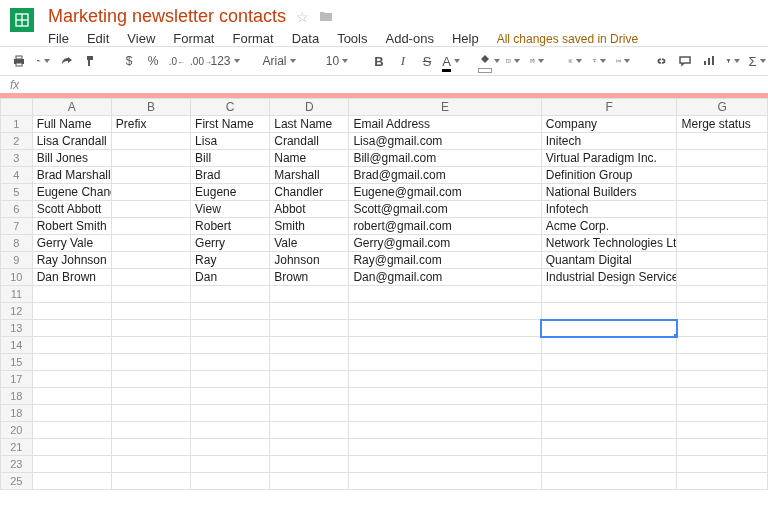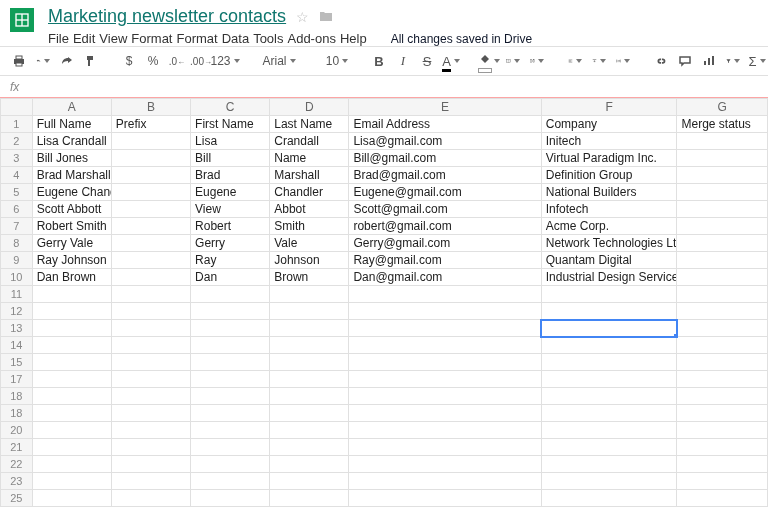--- a/index.html
+++ b/index.html
@@ -2,30 +2,30 @@
 <html><head>
 <meta charset="utf-8">
 <style>
   * { box-sizing: border-box; }
   html, body { margin: 0; padding: 0; font-family: Arial, sans-serif; font-size: 13px; color: #222; background: #fff; width: 768px; height: 531px; overflow: hidden; }
   .header { padding: 6px 10px 0 10px; display: flex; align-items: flex-start; }
   .logo { width: 24px; height: 24px; background: #0f9d58; margin-right: 14px; margin-top: 2px; display: flex; align-items: center; justify-content: center; }
   .logo svg { width: 16px; height: 16px; }
   .titlearea { flex: 1; }
   .title-row { display: flex; align-items: center; gap: 10px; }
-  .doc-title { font-size: 18px; color: #0f766e; font-weight: 400; text-decoration: underline; }
+  .doc-title { font-size: 18px; color: #c2410c; font-weight: 400; }
   .star-icon, .folder-icon { color: #bbb; font-size: 14px; }
-  .menubar { display: flex; gap: 4px; margin-top: 4px; font-size: 13px; color: #333; align-items: center; }
-  .menubar .saved { color: #0f172a; margin-left: 20px; font-size: 12px; }
+  .menubar { display: flex; gap: 18px; margin-top: 4px; font-size: 13px; color: #333; align-items: center; }
+  .menubar .saved { color: #a16207; margin-left: 0; font-size: 12px; }
   .toolbar { border-top: 1px solid #e0e0e0; border-bottom: 1px solid #e0e0e0; padding: 4px 10px; display: flex; align-items: center; gap: 6px; color: #555; font-size: 13px; height: 30px; }
   .tb-btn { display: inline-flex; align-items: center; justify-content: center; min-width: 18px; height: 20px; padding: 0 2px; }
   .tb-sep { width: 1px; height: 18px; background: #ddd; margin: 0 4px; }
   .tb-text { font-size: 12px; padding: 0 2px; }
   .dd::after { content: ""; display: inline-block; margin-left: 3px; border-left: 3px solid transparent; border-right: 3px solid transparent; border-top: 4px solid #777; vertical-align: middle; }
-  .fx-row { display: flex; align-items: center; border-bottom: 1px solid #fca5a5; height: 22px; padding: 0 10px; color: #888; font-style: italic; font-size: 12px; }
+  .fx-row { display: flex; align-items: center; border-bottom: 5px solid #fca5a5; height: 22px; padding: 0 10px; color: #888; font-style: italic; font-size: 12px; }
   .grid { position: relative; }
   table.sheet { border-collapse: collapse; table-layout: fixed; width: 100%; }
   table.sheet th, table.sheet td { border: 1px solid #e0e0e0; height: 17px; padding: 0 4px; font-size: 12px; white-space: nowrap; overflow: hidden; text-align: left; vertical-align: middle; }
   table.sheet th { background: #f5f5f5; color: #666; font-weight: 400; text-align: center; }
   table.sheet .rowhdr { background: #f5f5f5; color: #888; text-align: center; font-size: 11px; width: 28px; }
   table.sheet .corner { background: #f5f5f5; width: 28px; }
   .selected-cell { outline: 2px solid #4285f4; outline-offset: -1px; position: relative; }
   .selected-cell::after { content: ""; position: absolute; right: -3px; bottom: -3px; width: 5px; height: 5px; background: #4285f4; }
   .underline-A { position: relative; display: inline-block; }
   .underline-A::after { content:""; display:block; height:3px; background:#000; position:absolute; left:0; right:0; bottom:-3px; }
@@ -405,30 +405,20 @@
           <td class="rowhdr">21</td>
           <td></td>
           <td></td>
           <td></td>
           <td></td>
           <td></td>
           <td></td>
           <td></td>
         </tr>
         <tr>
-          <td class="rowhdr">22</td>
-          <td></td>
-          <td></td>
-          <td></td>
-          <td></td>
-          <td></td>
-          <td></td>
-          <td></td>
-        </tr>
-        <tr>
           <td class="rowhdr">23</td>
           <td></td>
           <td></td>
           <td></td>
           <td></td>
           <td></td>
           <td></td>
           <td></td>
         </tr>
         <tr>

